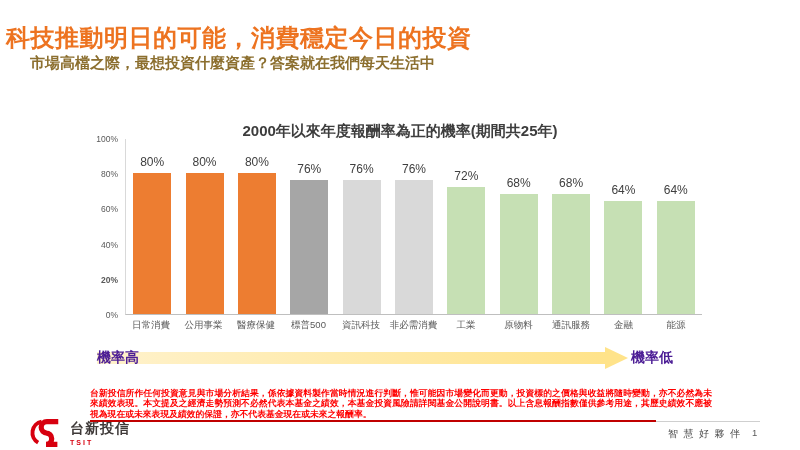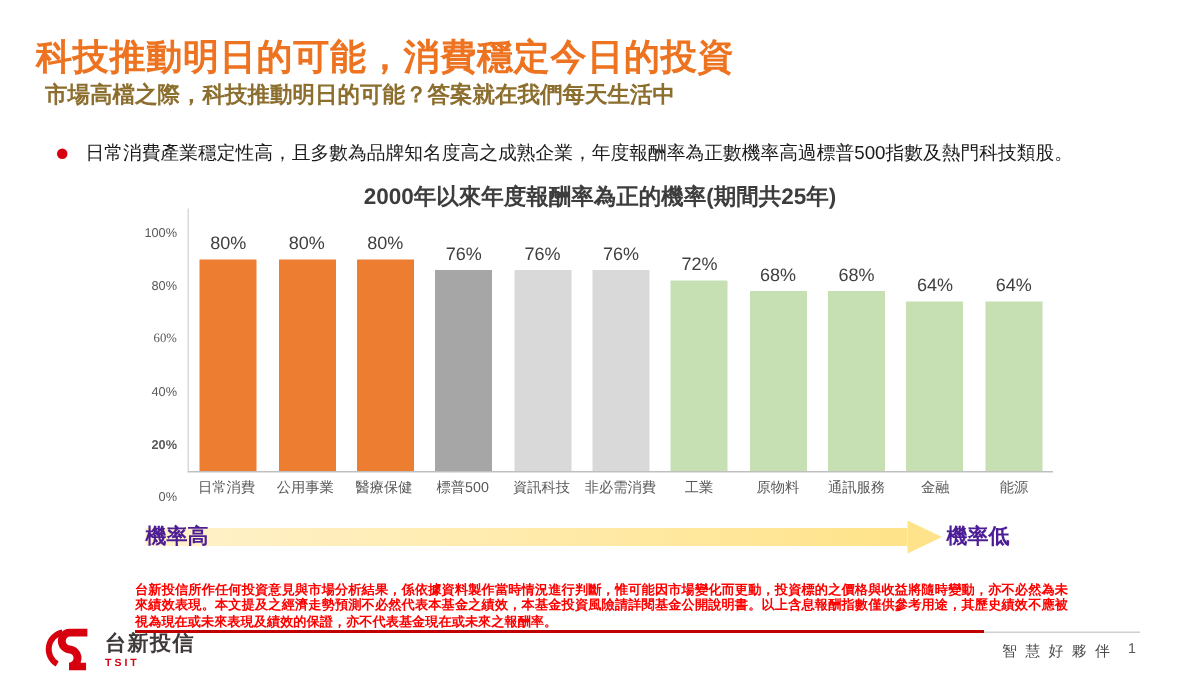--- a/index.html
+++ b/index.html
@@ -3,21 +3,21 @@
 <meta charset="utf-8">
 <style>
   * { margin: 0; padding: 0; box-sizing: border-box; }
   html,body { background:#e8e8e8; }
   body { font-family: "Liberation Sans", "DejaVu Sans", sans-serif; }
   .slide {
     position: relative; width: 800px; height: 450px;
     background: #ffffff; overflow: hidden; margin: 0 auto;
   }
   .page-title {
-    position: absolute; left: 24px; top: 22px;
+    position: absolute; left: 6px; top: 22px;
     font-size: 24px; font-weight: bold; color: #ED7320;
     letter-spacing: 0.5px; white-space: nowrap;
   }
   .page-subtitle {
     position: absolute; left: 30px; top: 54px;
     font-size: 15px; font-weight: bold; color: #8C6F2F;
     white-space: nowrap;
   }
   .bullet-row { position: absolute; left: 38px; top: 94px; width: 752px; }
   .bullet-dot {
@@ -25,21 +25,21 @@
     background: #D7000F; vertical-align: middle; margin-right: 12px;
   }
   .bullet-text { font-size: 12.5px; color: #1a1a1a; white-space: nowrap; vertical-align: middle; }
 
   
   .chart { position: absolute; left: 88px; top: 120px; width: 624px; height: 225px; }
   .chart-title {
     position: absolute; left: 0; top: 2px; width: 100%;
     text-align: center; font-size: 15px; font-weight: bold; color: #3d3d3d;
   }
-  .y-axis { position: absolute; left: 0; top: 14px; width: 32px; height: 190px; margin-top: 16px; }
+  .y-axis { position: absolute; left: 0; top: 14px; width: 32px; height: 190px; }
   .ytick {
     position: absolute; right: 2px; width: 30px; height: 10px;
     font-size: 8.5px; color: #595959; text-align: right; line-height: 10px;
   }
   .plot {
     position: absolute; left: 37px; top: 19px; width: 577px; height: 176px;
     border-bottom: 1px solid #BFBFBF; border-left: 1px solid #D9D9D9;
     display: flex; align-items: flex-end; justify-content: space-around;
   }
   .bar-slot { display: flex; flex-direction: column; align-items: center; justify-content: flex-end; width: 52px; }
@@ -90,32 +90,29 @@
     font-size: 10px; color: #4d4d4d; letter-spacing: 5.5px; white-space: nowrap;
   }
   .page-number { position: absolute; left: 752px; top: 427px; font-size: 9.5px; color: #595959; }
 </style>
 </head>
 <body>
 
 <div class="slide">
 
   <div class="page-title">科技推動明日的可能，消費穩定今日的投資</div>
-  <div class="page-subtitle">市場高檔之際，科技推動明日的可能？答案就在我們每天生活中</div>
-
-  <div class="bullet-row">
-    <span class="bullet-dot"></span><span class="bullet-text">日常消費產業穩定性高，且多數為品牌知名度高之成熟企業，年度報酬率為正數機率高過標普500指數及熱門科技類股。</span>
-  </div>
+  <div class="page-subtitle">市場高檔之際，最想投資什麼資產？答案就在我們每天生活中</div>
+
 
   <div class="chart">
     <div class="chart-title">2000年以來年度報酬率為正的機率(期間共25年)</div>
     <div class="y-axis">
         <div class="ytick" style="top: 0px;">100%</div>
         <div class="ytick" style="top: 35.2px;">80%</div>
-        <div class="ytick" style="top: 70.4px; font-family: Liberation Serif, serif;">60%</div>
+        <div class="ytick" style="top: 70.4px;">60%</div>
         <div class="ytick" style="top: 105.6px;">40%</div>
         <div class="ytick" style="top: 140.8px; font-weight: bold;">20%</div>
         <div class="ytick" style="top: 176px;">0%</div>
       </div>
     <div class="plot">
         <div class="bar-slot">
           <div class="bar-value">80%</div>
           <div class="bar" style="height: 141px; background: rgb(237, 125, 49);"></div>
         </div>
         <div class="bar-slot">

